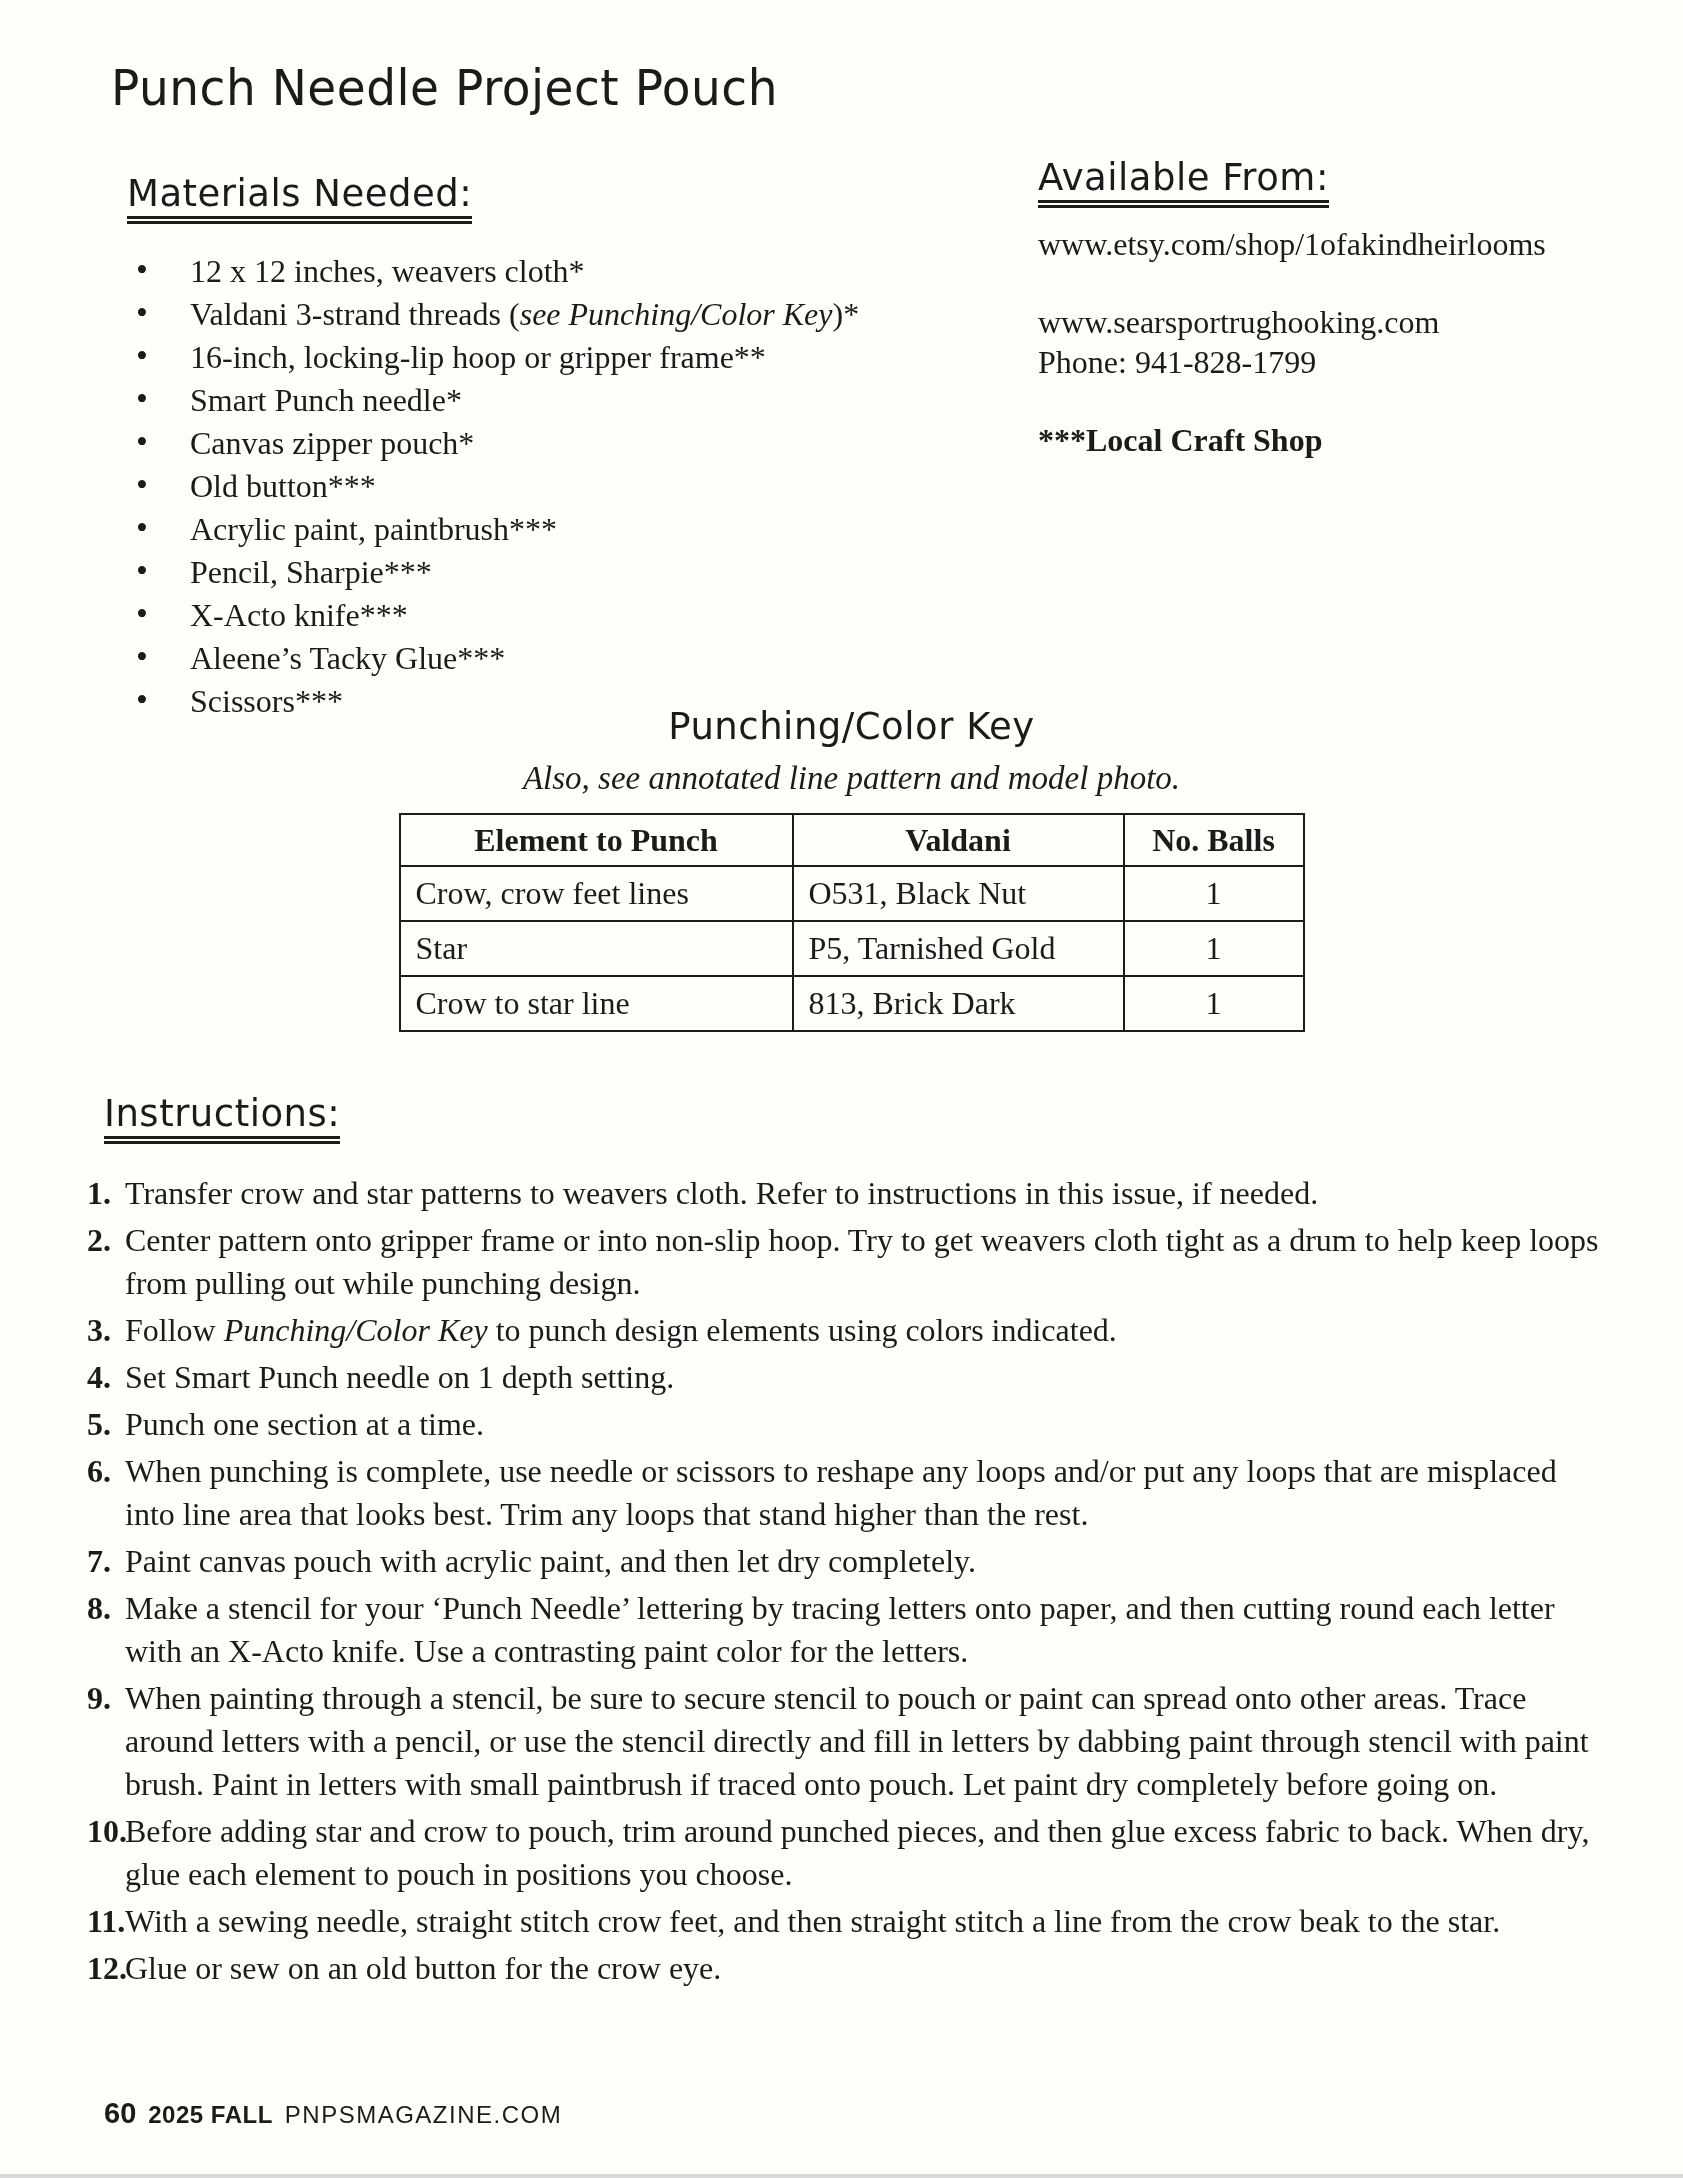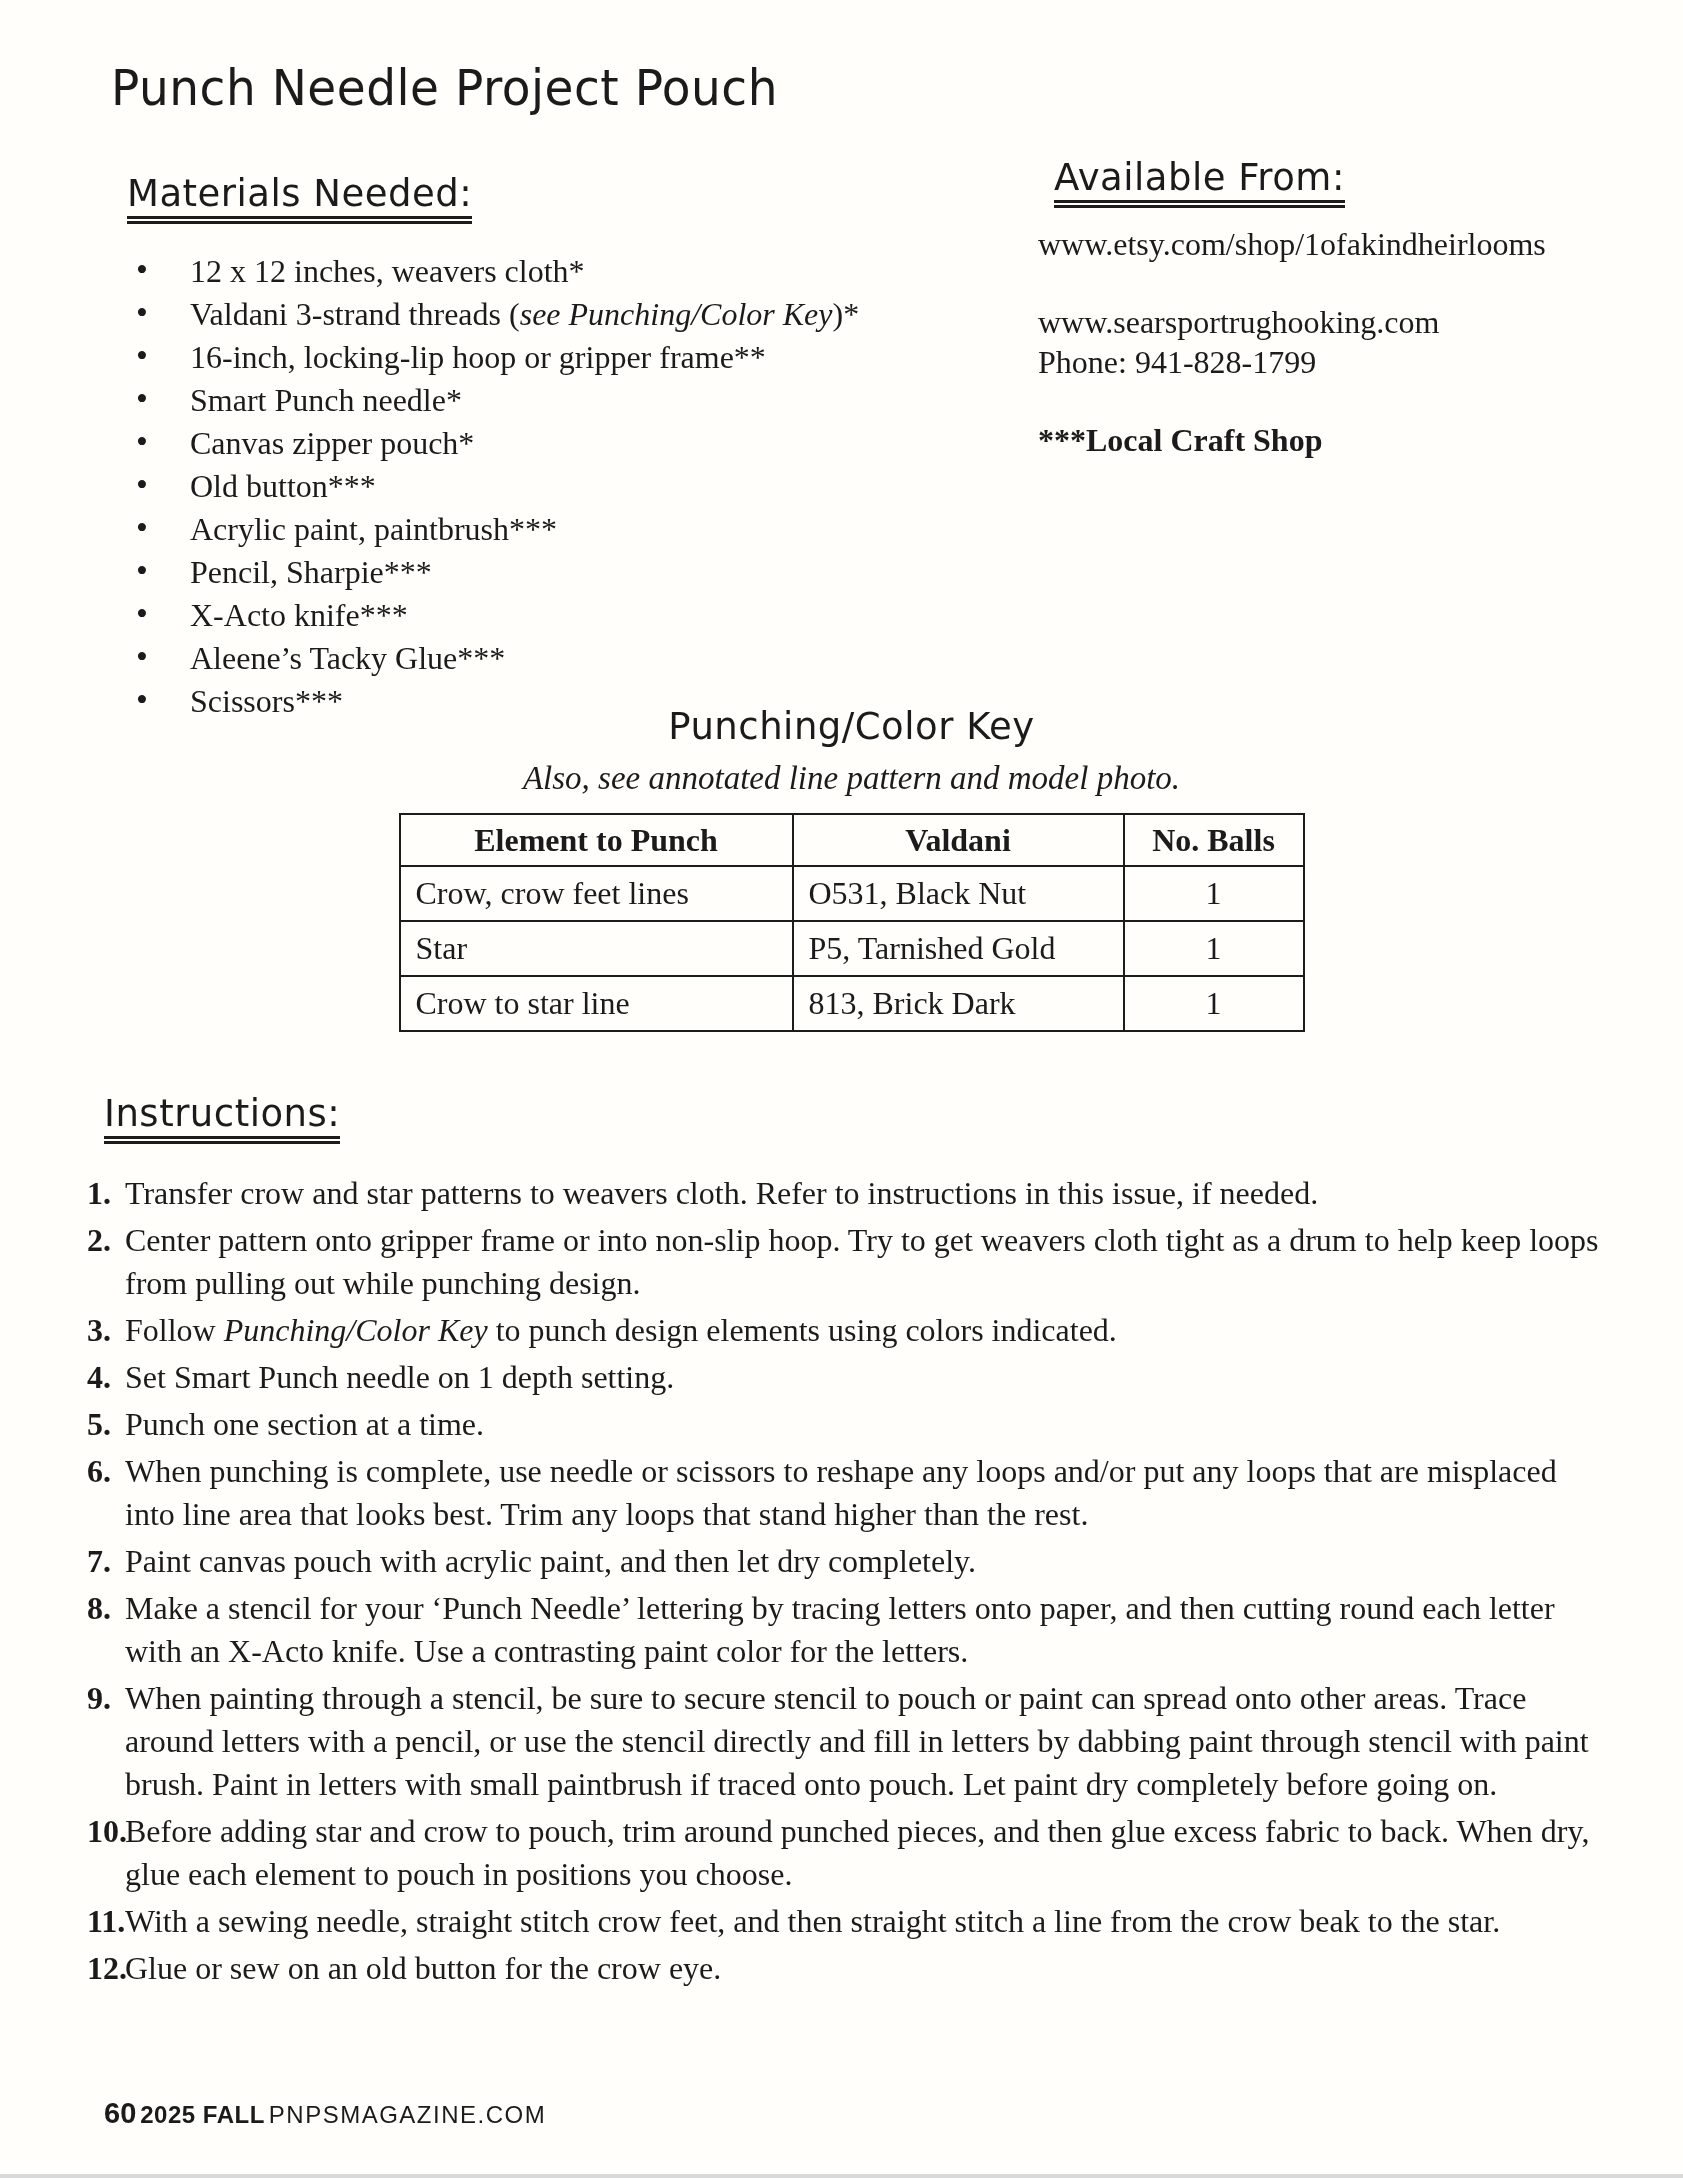--- a/index.html
+++ b/index.html
@@ -31,21 +31,21 @@
   .materials { position:absolute; left:111px; top:156px; width:851px; }
   .materials h2 { font-size:37px; margin:16px; font-weight:400; }
   .materials ul { list-style:none; margin:26px 0 0 0; padding:0; }
   .materials li { position:relative; padding-left:79px; line-height:43px; }
   .materials .bullet {
     position:absolute; left:25px; top:-2px;
     font-size:34px; line-height:43px;
   }
   
   .available { position:absolute; left:1038px; top:156px; width:574px; }
-  .available h2 { font-size:37px; margin:0 0 16px 16px; font-weight:400; }
+  .available h2 { font-size:37px; margin:0 0 16px 0; font-weight:400; }
   .src { margin:0 0 38px 0; }
   .src .name { font-weight:bold; line-height:40px; }
   .src .line { line-height:40px; }
   
   .colorkey { position:absolute; left:104px; top:705px; width:1495px; text-align:center; }
   .colorkey h2 { font-size:37px; margin:0 0 12px 0; font-weight:400; }
   .colorkey .sub { font-style:italic; margin:0 0 16px 0; font-size:33px; }
   table.key {
     border-collapse:collapse; margin:0 auto;
     table-layout:fixed; width:904px;
@@ -61,21 +61,21 @@
   
   .instructions { position:absolute; left:87px; top:1092px; width:1513px; }
   .instructions h2 { font-size:37px; margin:0 0 28px 17px; font-weight:400; }
   .instructions ol { list-style:none; margin:0; padding:0; }
   .instructions li { position:relative; padding-left:38px; line-height:43px; margin-bottom:4px; }
   .instructions .num { position:absolute; left:0; top:0; font-weight:bold; }
   
   .pgfooter {
     position:absolute; left:104px; top:2097px;
     font-family:"Liberation Sans", sans-serif;
-    display:flex; align-items:baseline; gap:4px;
+    display:flex; align-items:baseline; gap:12px;
   }
   .pgfooter .pg { font-weight:bold; font-size:29px; }
   .pgfooter .issue { font-weight:bold; font-size:24px; letter-spacing:0.5px; }
   .pgfooter .site { font-size:24px; letter-spacing:1.5px; }
   i { font-style:italic; }
 </style>
 </head>
 <body>
 
 <div class="page">

